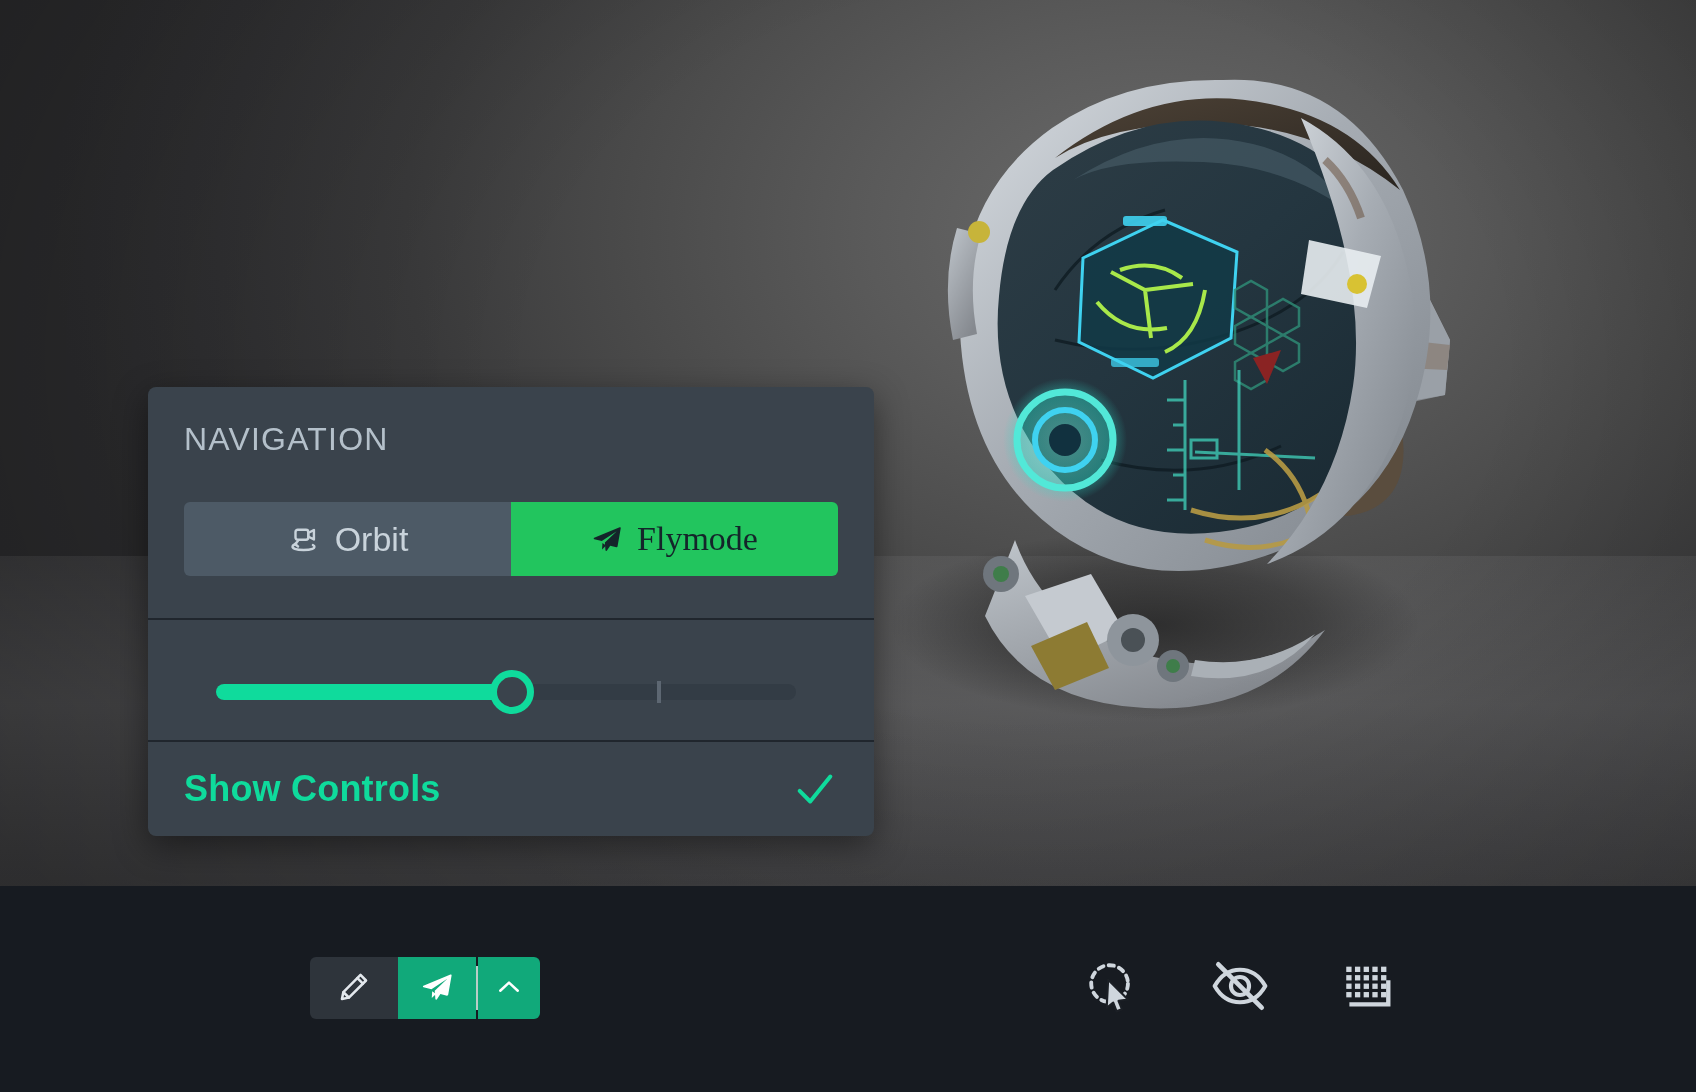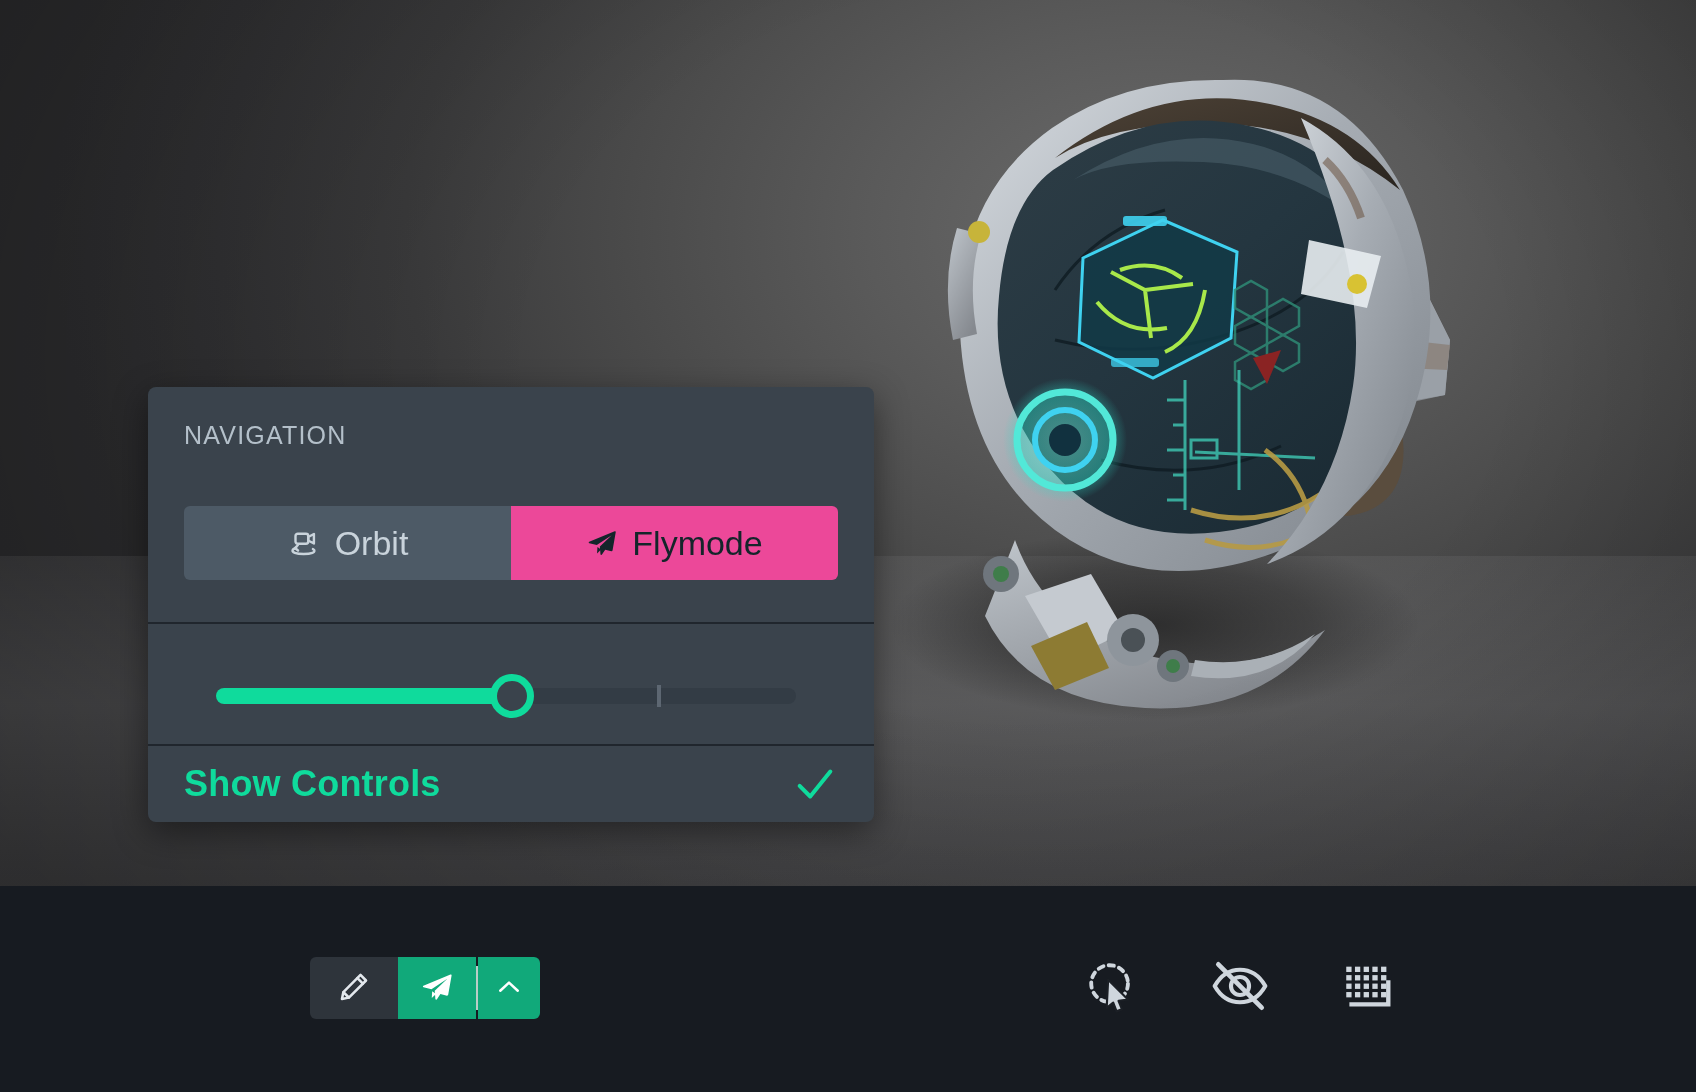--- a/index.html
+++ b/index.html
@@ -78,52 +78,53 @@
   }
   .panel-section { padding: 0 36px; }
   .panel-divider {
     height: 2px;
     background: #20262d;
     width: 100%;
   }
 
   .section-label {
     color: #b4c0ca;
-    font-size: 25px;
+    font-size: 32px;
     letter-spacing: 1.2px;
     padding-top: 34px;
     padding-bottom: 0;
     font-weight: 400;
   }
 
   
   .segmented {
     display: flex;
-    margin-top: 56px;
+    margin-top: 44px;
     margin-bottom: 42px;
     border-radius: 6px;
     overflow: hidden;
     height: 74px;
   }
   .seg-btn {
     flex: 1 1 50%;
     display: flex;
     align-items: center;
     justify-content: center;
     gap: 14px;
     font-size: 34px;
     cursor: pointer;
     border: none;
     background: #4d5a66;
     color: #c9d3db;
     font-family: "Liberation Sans", sans-serif;
   }
   .seg-btn.active {
-    background: #ec4899;
+    background: #22c55e;
     color: #14252a;
+    font-family: Liberation Serif, serif;
   }
   .seg-icon { display: flex; align-items: center; }
 
   
   .slider-wrap {
     position: relative;
     height: 96px;
     margin-top: 24px;
     display: flex;
     align-items: center;
@@ -166,21 +167,21 @@
     background: #3a434c;
     border: 7px solid #0fdb9c;
     cursor: grab;
   }
 
   
   .toggle-row {
     display: flex;
     align-items: center;
     justify-content: space-between;
-    height: 76px;
+    height: 94px;
     cursor: pointer;
   }
   .toggle-label {
     color: #0fdb9c;
     font-size: 36px;
     font-weight: 700;
     letter-spacing: 0.2px;
   }
   .check-icon { display: flex; align-items: center; }
 

